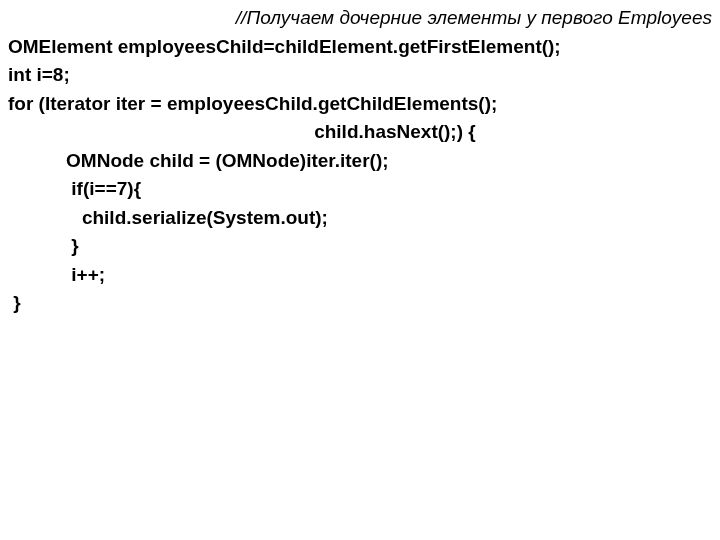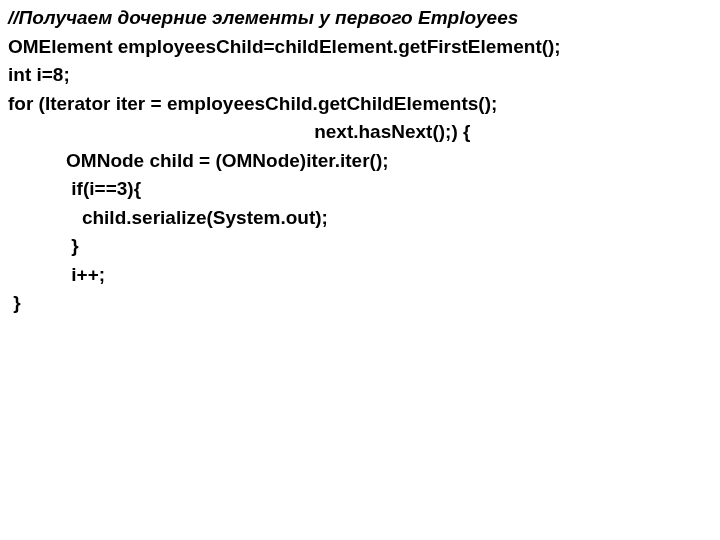--- a/index.html
+++ b/index.html
@@ -15,32 +15,33 @@
     line-height: 1.5;
   }
   .page {
     padding: 4px 8px 0 8px;
   }
   .line {
     white-space: pre;
   }
   .comment {
     font-style: italic;
-    font-weight: bold;
+    font-weight: normal;
+    text-align: right;
   }
 </style>
 </head>
 <body>
 
 <div class="page">
   <div class="line comment">//Получаем дочерние элементы у первого Employees</div>
   <div class="line">OMElement employeesChild=childElement.getFirstElement();</div>
   <div class="line">int i=8;</div>
   <div class="line">for (Iterator iter = employeesChild.getChildElements();</div>
-  <div class="line">                                                          next.hasNext();) {</div>
+  <div class="line">                                                          child.hasNext();) {</div>
   <div class="line"></div>
   <div class="line">           OMNode child = (OMNode)iter.iter();</div>
-  <div class="line">            if(i==3){</div>
+  <div class="line">            if(i==7){</div>
   <div class="line">              child.serialize(System.out);</div>
   <div class="line">            }</div>
   <div class="line">            i++;</div>
   <div class="line"> }</div>
 </div>
 
 </body></html>

